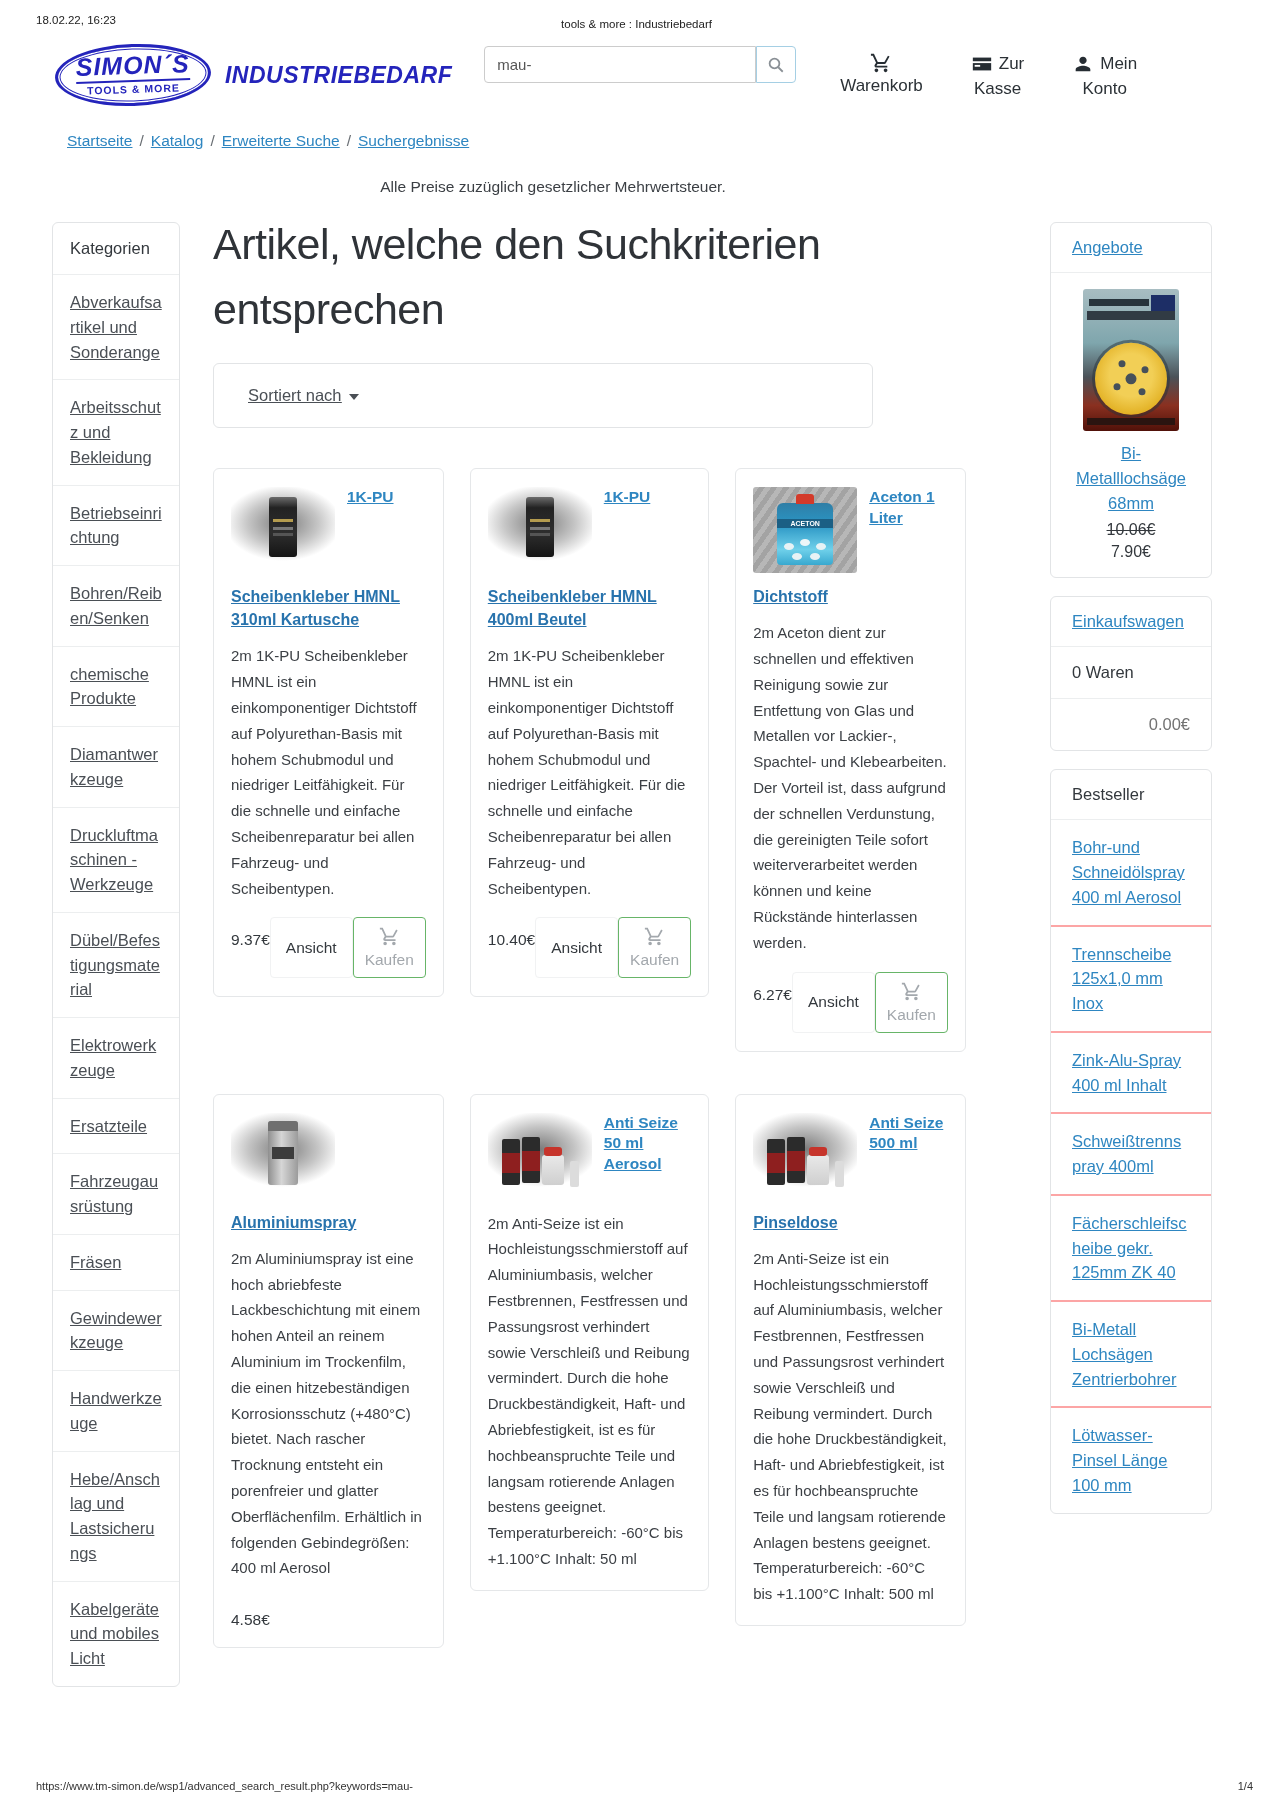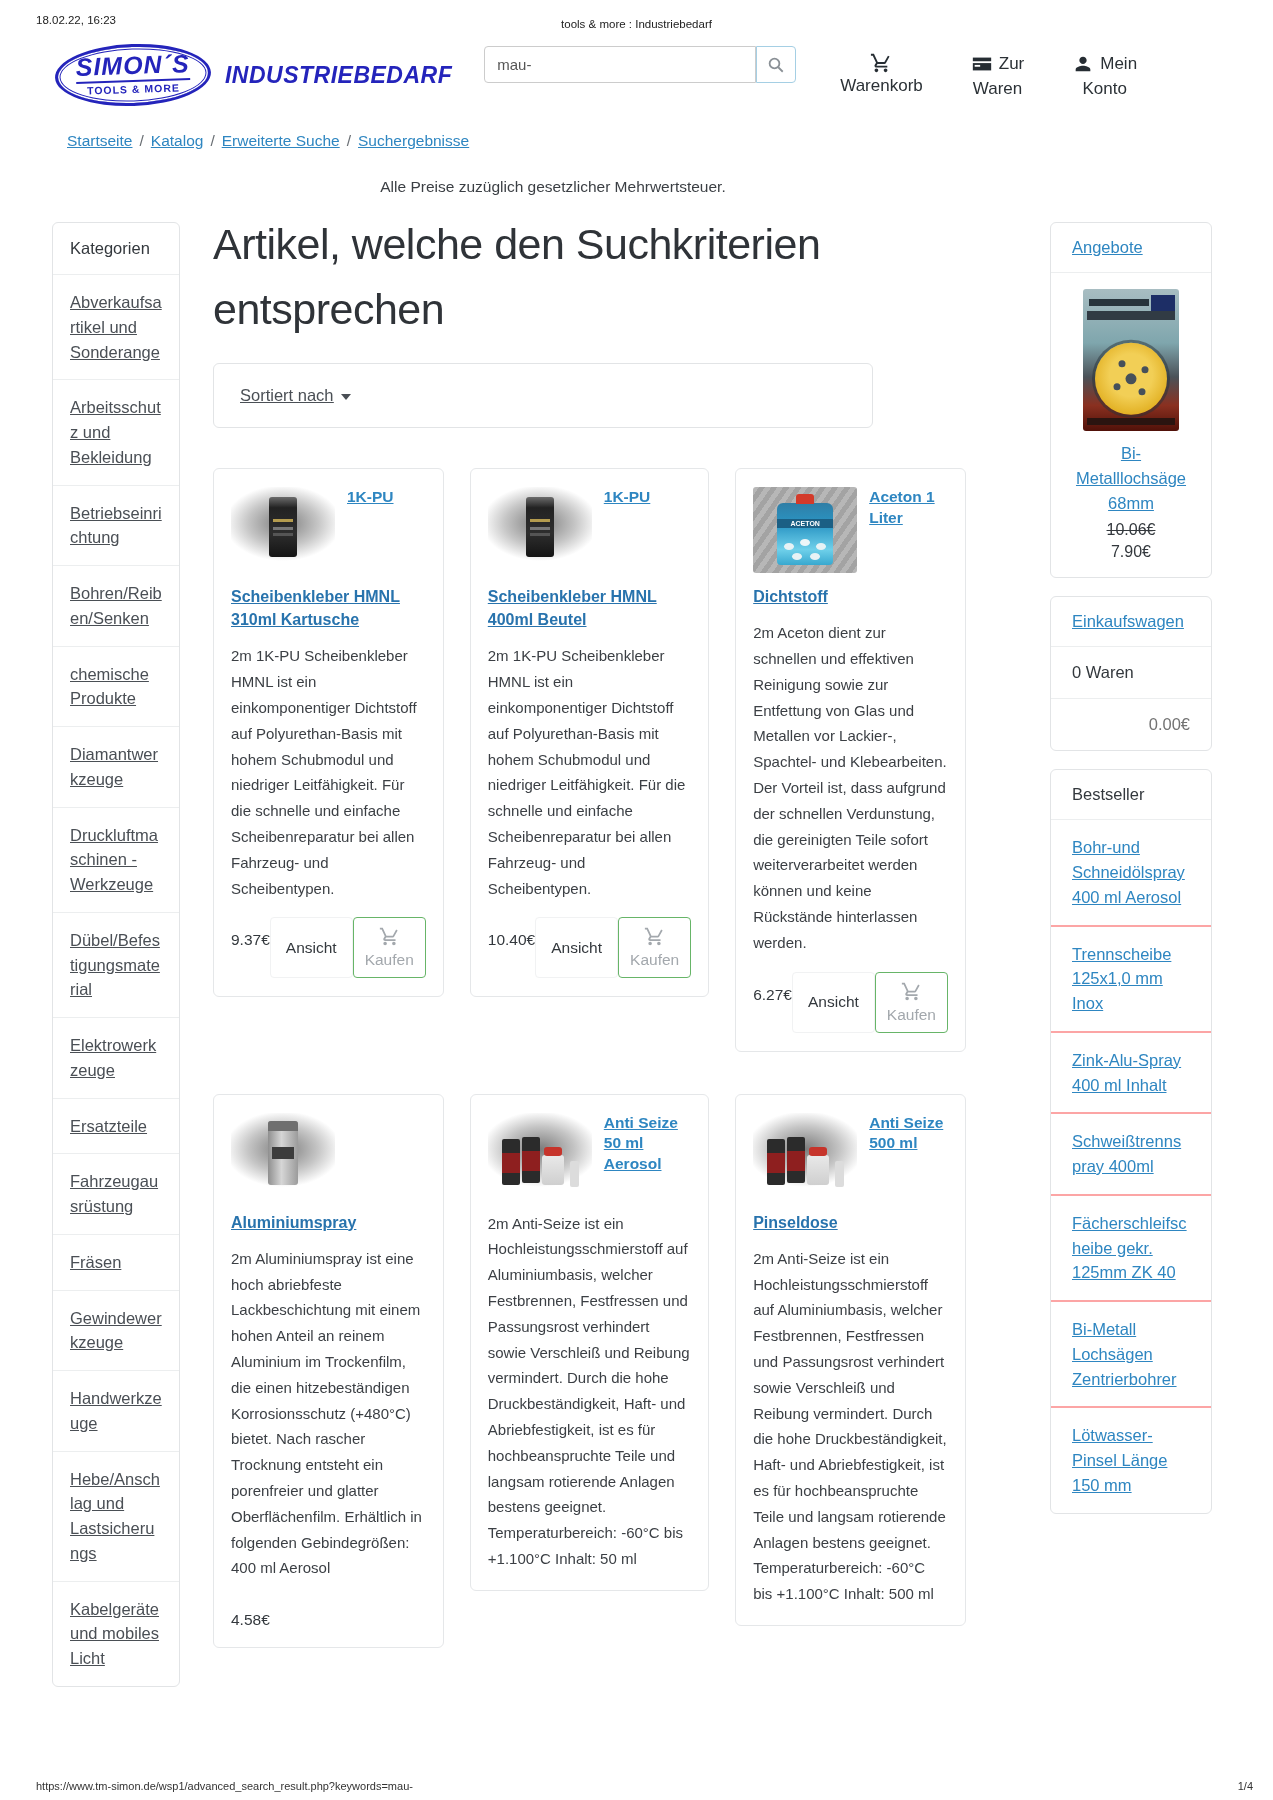--- a/index.html
+++ b/index.html
@@ -42,21 +42,21 @@
 
   
   .cats { width:128px; flex:none; }
   .cats-header { padding:16px 17px; font-size:16.5px; color:#33383d; border-bottom:1px solid #eceeef; }
   .cat-item { display:block; padding:15px 17px; font-size:16.5px; line-height:1.5; color:#4a4f55; text-decoration:underline; cursor:pointer; word-break:break-word; border-bottom:1px solid #eceeef; }
   .cat-item:last-child { border-bottom:none; }
 
   
   main { width:660px; margin-left:33px; flex:none; }
   h1 { font-size:43px; font-weight:200; color:#2f3338; line-height:1.5; letter-spacing:-.5px; margin-top:-10px; }
-  .sortbox { border:1px solid #e2e4e6; border-radius:6px; margin-top:22px; padding:22px 26px;text-decoration:underline; }
+  .sortbox { border:1px solid #e2e4e6; border-radius:6px; margin-top:22px; padding:22px 34px;text-decoration:underline; }
   .sort-link { font-size:16.5px; color:#4a4f55; cursor:pointer; }
   .sort-link .lbl { text-decoration:underline; }
   .caret { display:inline-block; width:0; height:0; border-left:5px solid transparent; border-right:5px solid transparent; border-top:6px solid #4a4f55; margin-left:7px; vertical-align:middle; }
 
   .grid { display:grid; grid-template-columns:repeat(3,1fr); column-gap:26px; row-gap:42px; margin-top:40px; align-items:start; }
   .card { border:1px solid #e5e7e9; border-radius:6px; padding:18px 17px; }
   .card-top { display:flex; gap:12px; }
   .pimg { width:104px; height:86px; flex:none; position:relative; }
   .cat { font-size:15.5px; font-weight:bold; color:#2e86c1; text-decoration:underline; cursor:pointer; line-height:1.35; }
   .ptitle { display:inline-block; margin-top:12px; font-size:16px; font-weight:bold; color:#2873ad; text-decoration:underline; cursor:pointer; line-height:1.45; }
@@ -147,21 +147,21 @@
       </div>
       <div class="hdr-item">
         <span class="hdr-line">
           <svg viewBox="0 0 24 24">
               <path d="M2 5h20v4H2z"></path>
               <path d="M2 11h20v8H2z"></path>
               <rect x="4" y="13" width="6" height="2" fill="#fff"></rect>
             </svg>
           <span>Zur</span>
         </span>
-        <span>Waren</span>
+        <span>Kasse</span>
       </div>
       <div class="hdr-item">
         <span class="hdr-line">
           <svg viewBox="0 0 24 24">
               <path d="M12 12c2.2 0 4-1.8 4-4s-1.8-4-4-4-4 1.8-4 4 1.8 4 4 4zm0 2c-2.7 0-8 1.3-8 4v2h16v-2c0-2.7-5.3-4-8-4z"></path>
             </svg>
           <span>Mein</span>
         </span>
         <span>Konto</span>
       </div>
@@ -346,21 +346,21 @@
       </div>
 
       <div class="panel">
         <div class="bs-header">Bestseller</div>
         <a class="bs-item">Bohr-und Schneidölspray 400 ml Aerosol</a>
         <a class="bs-item">Trennscheibe 125x1,0 mm Inox</a>
         <a class="bs-item">Zink-Alu-Spray 400 ml Inhalt</a>
         <a class="bs-item">Schweißtrennspray 400ml</a>
         <a class="bs-item">Fächerschleifscheibe gekr. 125mm ZK 40</a>
         <a class="bs-item">Bi-Metall Lochsägen Zentrierbohrer</a>
-        <a class="bs-item">Lötwasser-Pinsel Länge 150 mm</a>
+        <a class="bs-item">Lötwasser-Pinsel Länge 100 mm</a>
       </div>
 
     </aside>
   </div>
 
   <div class="print-footer">
     <span class="url">https://www.tm-simon.de/wsp1/advanced_search_result.php?keywords=mau-</span>
     <span class="pg">1/4</span>
   </div>
 

